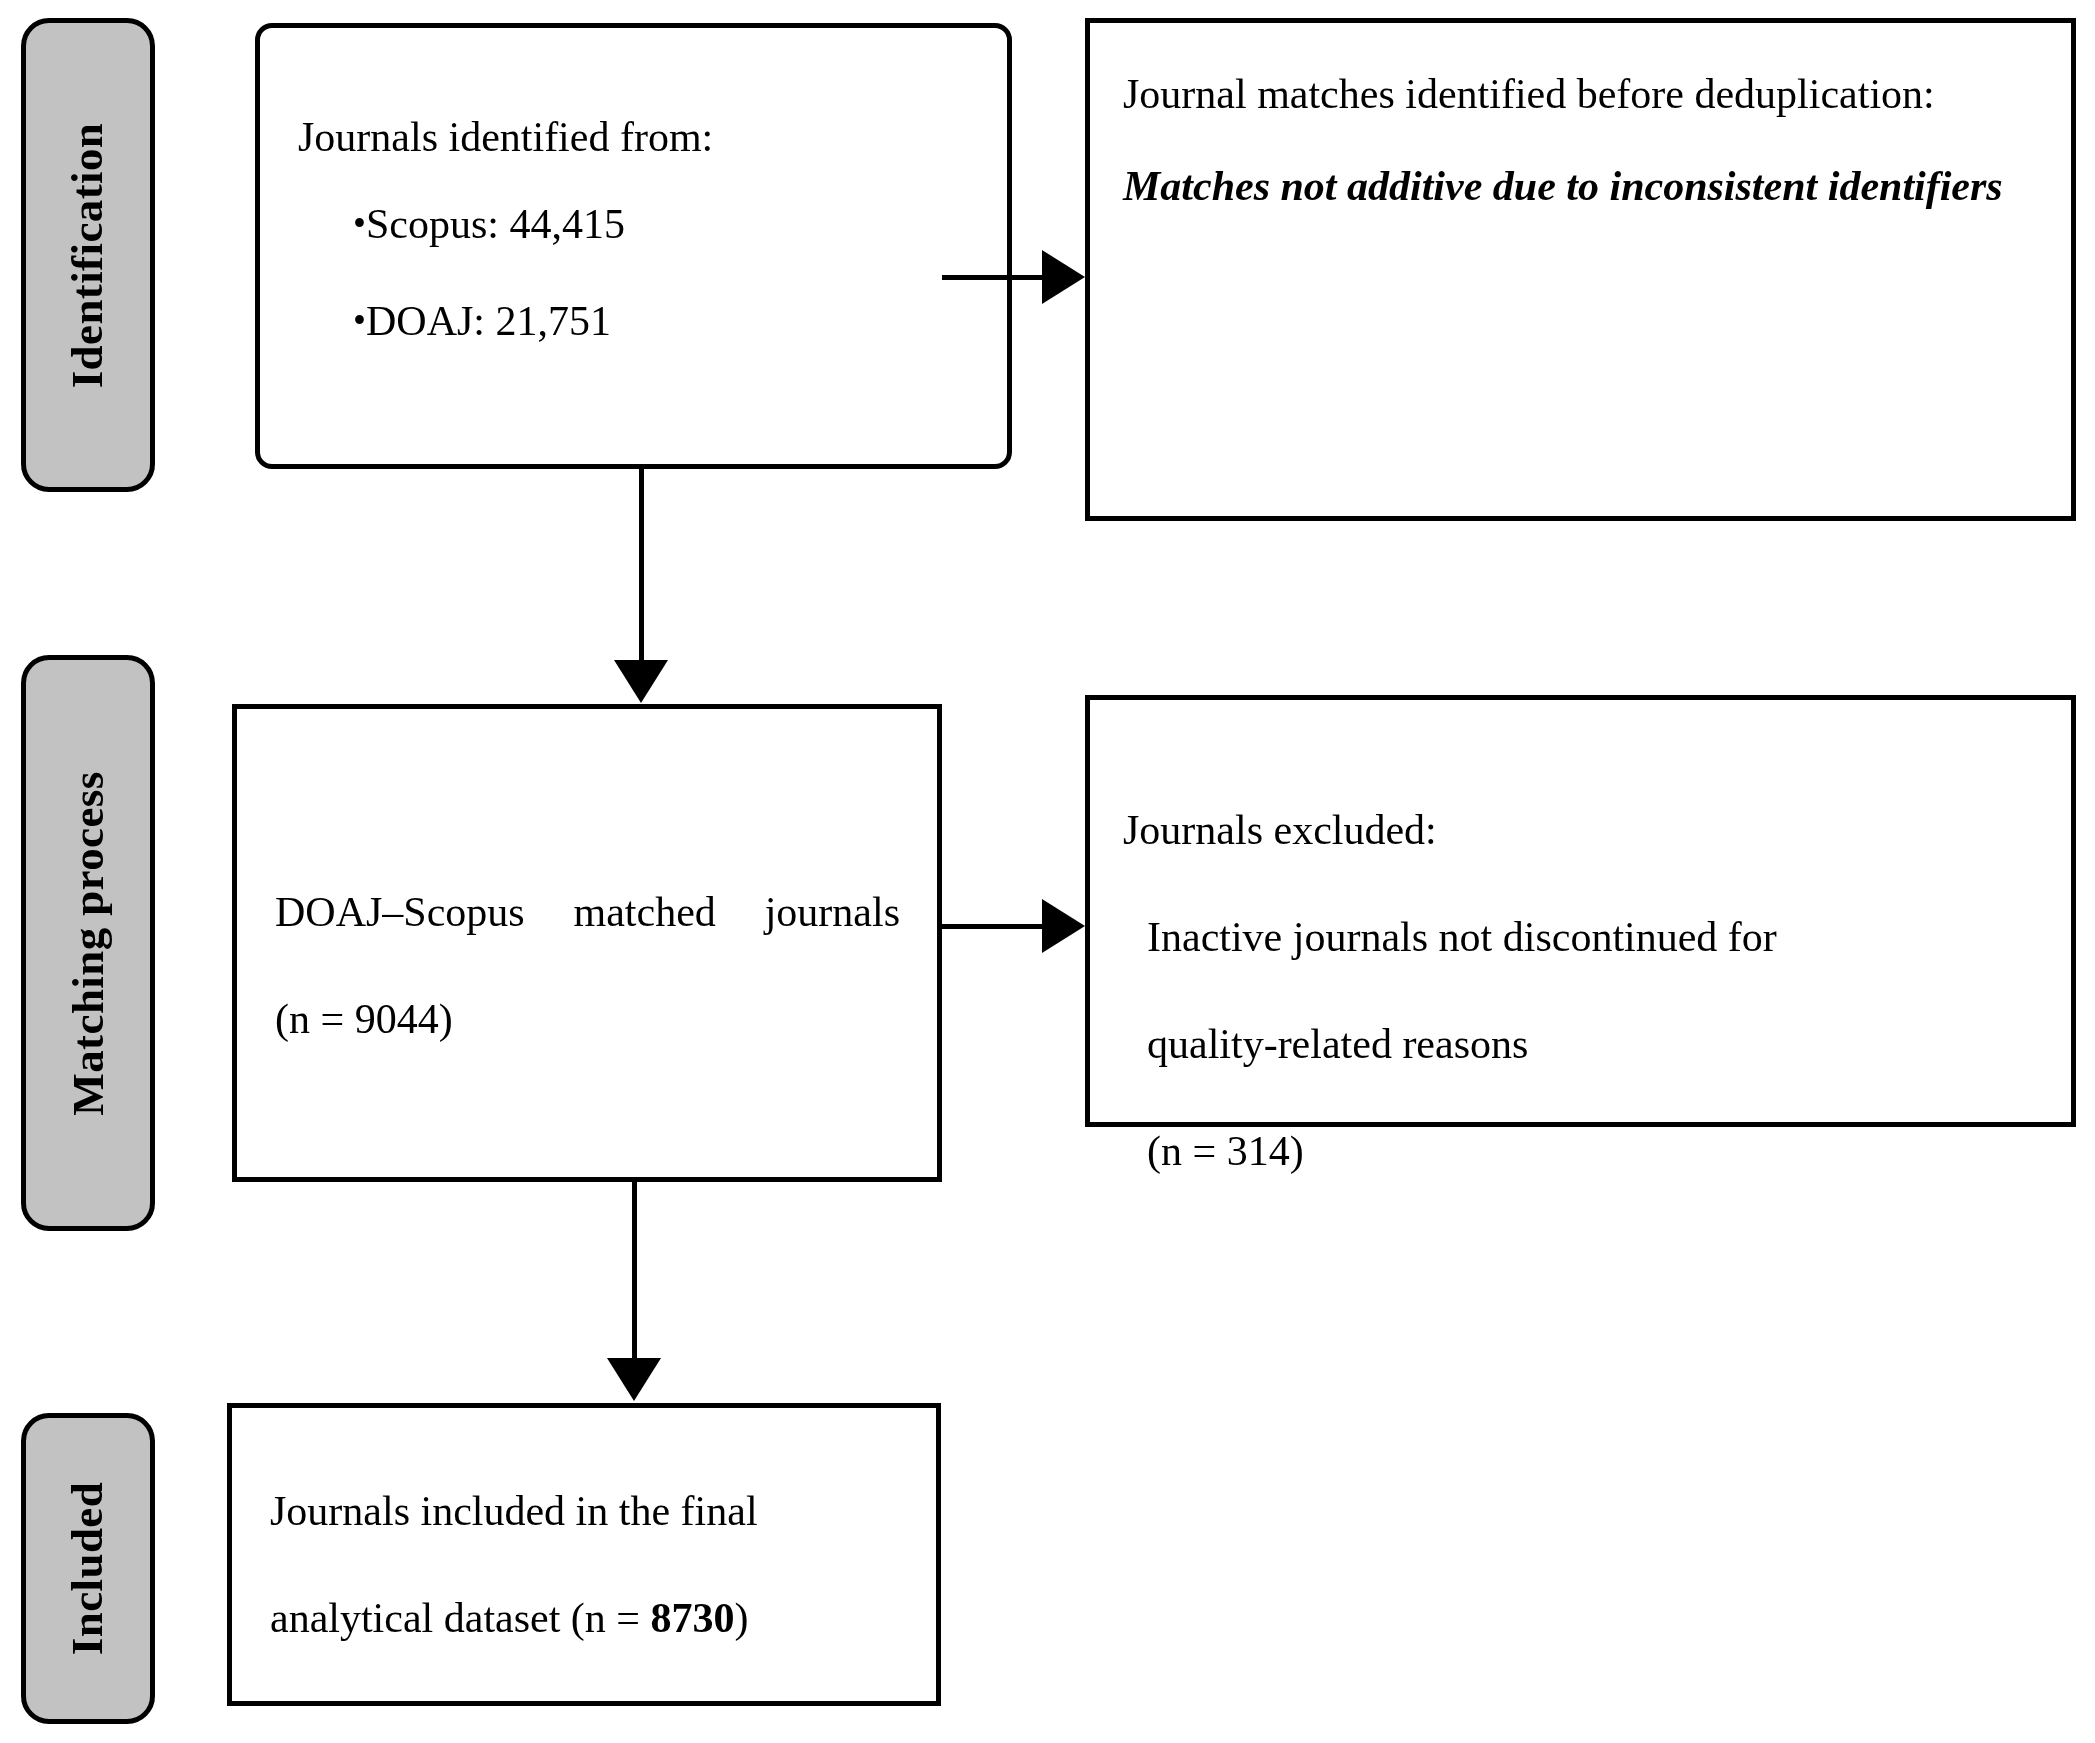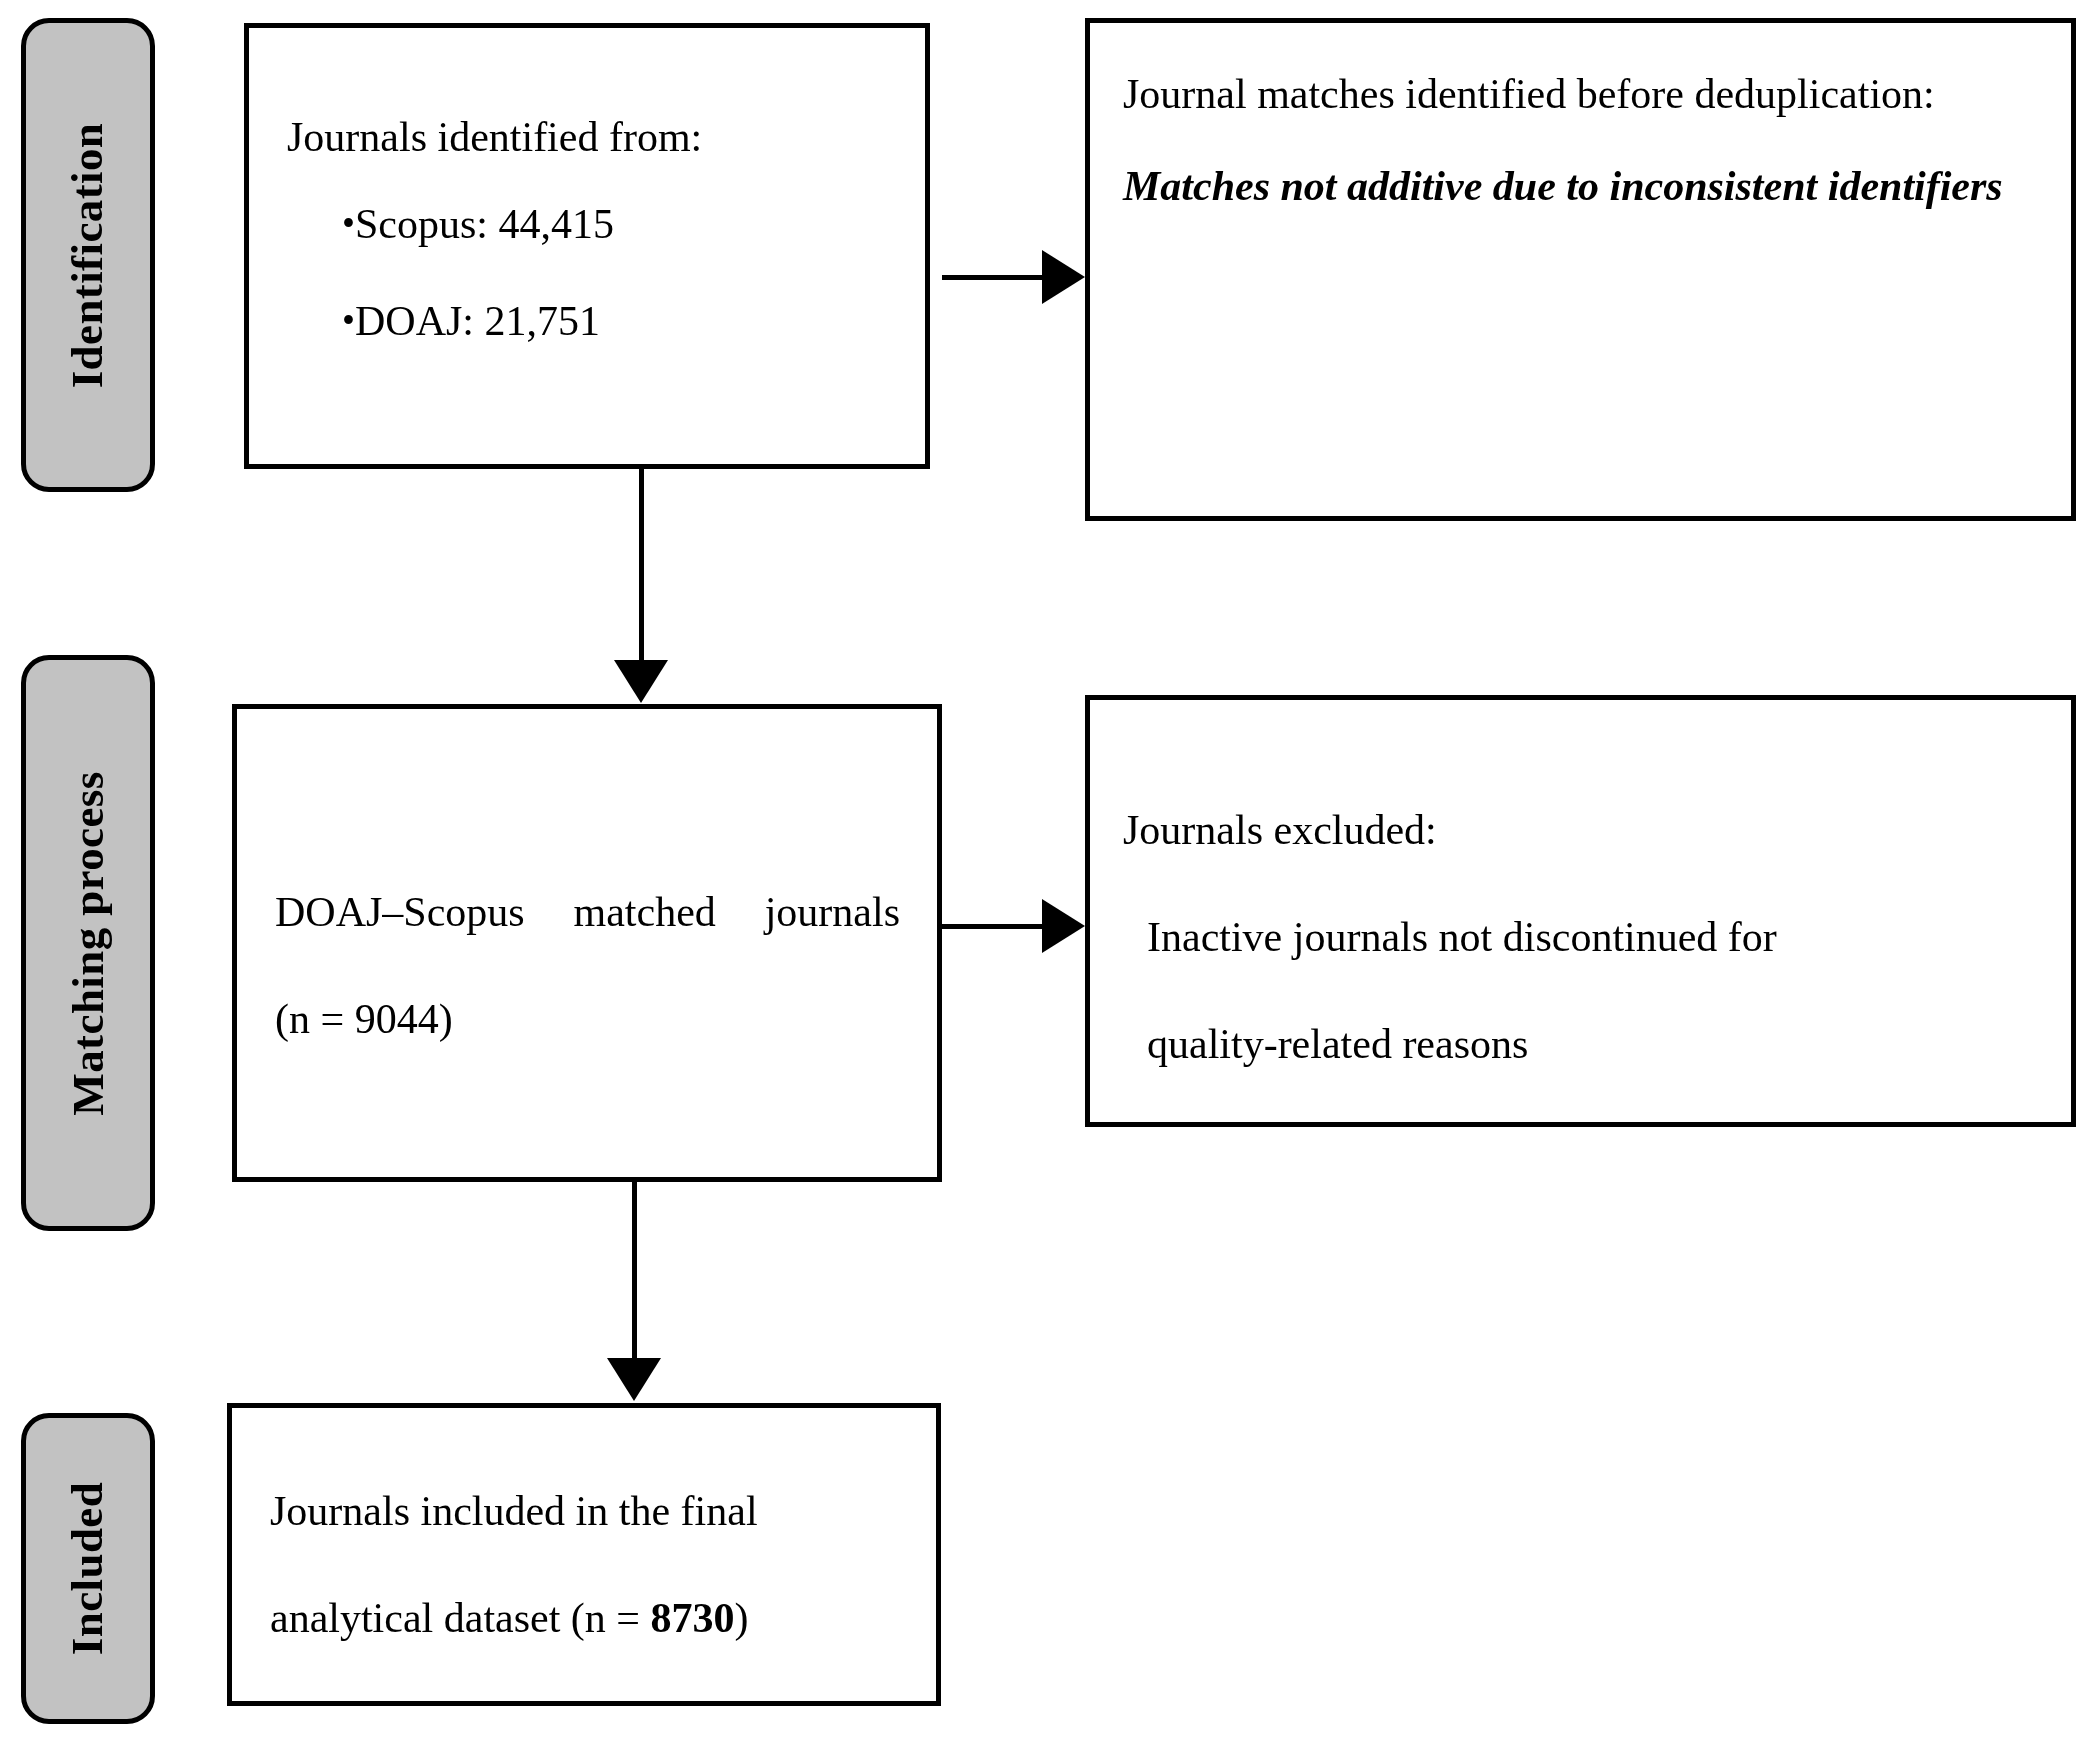--- a/index.html
+++ b/index.html
@@ -165,21 +165,21 @@
   </div>
 
   <div class="stage-tab" style="left:21px; top:655px; width:134px; height:576px;">
     <span class="stage-label">Matching process</span>
   </div>
 
   <div class="stage-tab" style="left:21px; top:1413px; width:134px; height:311px;">
     <span class="stage-label">Included</span>
   </div>
 
-  <div class="box" style="left:244px; top:23.4px; width:686px; height:446px;">
+  <div class="box" style="left:255px; top:23.4px; width:757px; height:446px;border-radius:17px;">
     <div class="box-inner" style="top:80px;">
       <p class="lead">Journals identified from:</p>
       <ul class="tight-list">
         <li><span class="bul">•</span><span>Scopus: 44,415</span></li>
         <li><span class="bul">•</span><span>DOAJ: 21,751</span></li>
       </ul>
     </div>
   </div>
 
   <div class="box" style="left:1085px; top:18.4px; width:991px; height:503px;">
@@ -198,20 +198,21 @@
   </div>
 
   <div class="box" style="left:1085px; top:695px; width:991px; height:432px;">
     <div class="box-inner" style="top:109px; left:33px;">
       <p class="plainline">Journals excluded:</p>
       <div class="gap-line"></div>
       <p class="indent-line">Inactive journals not discontinued for</p>
       <div class="gap-line"></div>
       <p class="indent-line">quality-related reasons</p>
       <div class="gap-line"></div>
+      <p class="indent-line">(n = 314)</p>
     </div>
   </div>
 
   <div class="box" style="left:227px; top:1403px; width:714px; height:303px;">
     <div class="box-inner" style="top:82px; left:38px;">
       <p class="plainline">Journals included in the final</p>
       <div class="gap-line"></div>
       <p class="plainline"><span>analytical dataset (n = </span><b>8730</b><span>)</span></p>
     </div>
   </div>

